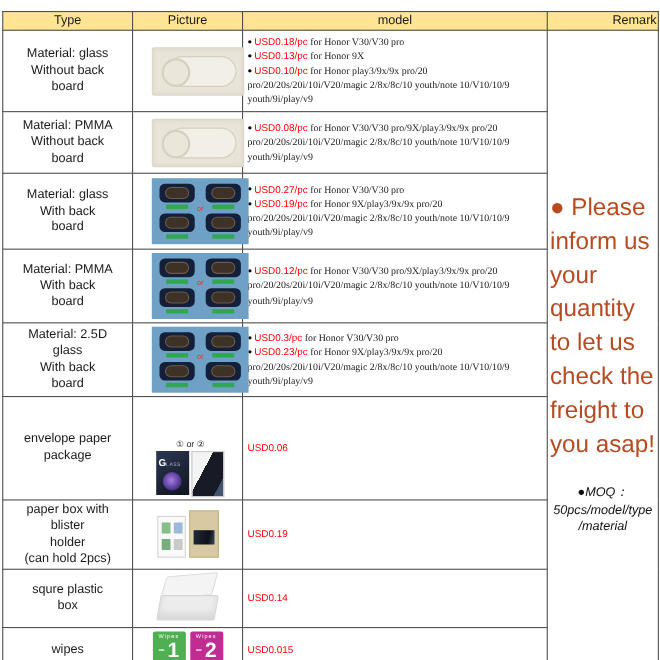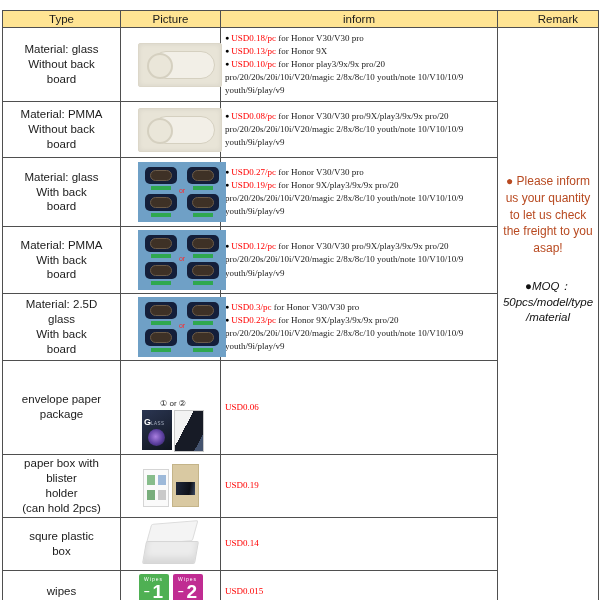--- a/index.html
+++ b/index.html
@@ -8,37 +8,37 @@
     width:600px; height:600px; background:#fff; overflow:hidden;
     font-family:"Liberation Sans", sans-serif; color:#1a1a1a;
   }
   .page { width:600px; height:600px; padding:10px 2px; }
   table.sheet {
     width:596px; border-collapse:collapse; table-layout:fixed;
   }
   .sheet th, .sheet td { border:1px solid var(--border,#4f4f4f); padding:1px 17px; vertical-align:middle; }
   .sheet th {
     background:var(--header-bg,#FFE493); font-weight:normal; font-size:11.5px;
-    height:17px; text-align:center; padding:0 20px;
+    height:17px; text-align:center; padding:0 1px;
   }
   .sheet th.remark-h { text-align:right; }
   td.type {
     font-size:11.5px; text-align:center; white-space:pre-line; line-height:1.3;
   }
   td.pic { text-align:center; }
   td.price { font-size:9px; line-height:1.45; padding:3px 4px; }
   .pline { text-align:left; }
   .pline .bullet { color:#000; font-size:7px; vertical-align:1px; }
-  .pline .amount { color:var(--price-red,#FF0000);font-family:Liberation Serif, serif; }
+  .pline .amount { color:var(--price-red,#FF0000); }
   .pline .desc { color:#1a1a1a;font-family:Liberation Serif, serif; }
   td.remark-cell {
     vertical-align:top; padding:145px 2px 6px 2px;
   }
   .remark-notice {
-    color:var(--remark-text,#B84A21); font-size:12px; line-height:1.4; text-align:center;
+    color:var(--remark-text,#B84A21); font-size:22px; line-height:1.4; text-align:left;
   }
   .remark-moq {
     margin-top:22px; font-size:11.5px; line-height:1.35; text-align:center;
     white-space:pre-line; color:#111;font-style:italic;
   }
 
   
   .pic-tray { width:84px; height:44px; background:#E8E4D7; border:1px solid #DCD7C9;
     border-radius:2px; position:relative; margin:3px auto; box-shadow:inset 0 0 5px rgba(0,0,0,.07); }
   .pic-tray .slot { position:absolute; left:13px; top:7px; right:6px; bottom:7px;
@@ -114,21 +114,21 @@
     <colgroup>
       <col style="width:118px">
         <col style="width:100px">
         <col style="width:277px">
         <col style="width:101px">
     </colgroup>
     <tbody>
         <tr style="height:17px">
       <th>Type</th>
       <th>Picture</th>
-      <th>inform</th>
+      <th>model</th>
       <th class="remark-h">Remark</th>
     </tr>
 
     <tr style="height:74px">
       <td class="type">Material: glass
 Without back board</td>
       <td class="pic">
         <div class="pic-tray">
               <div class="slot"></div>
               <div class="hole"></div>

